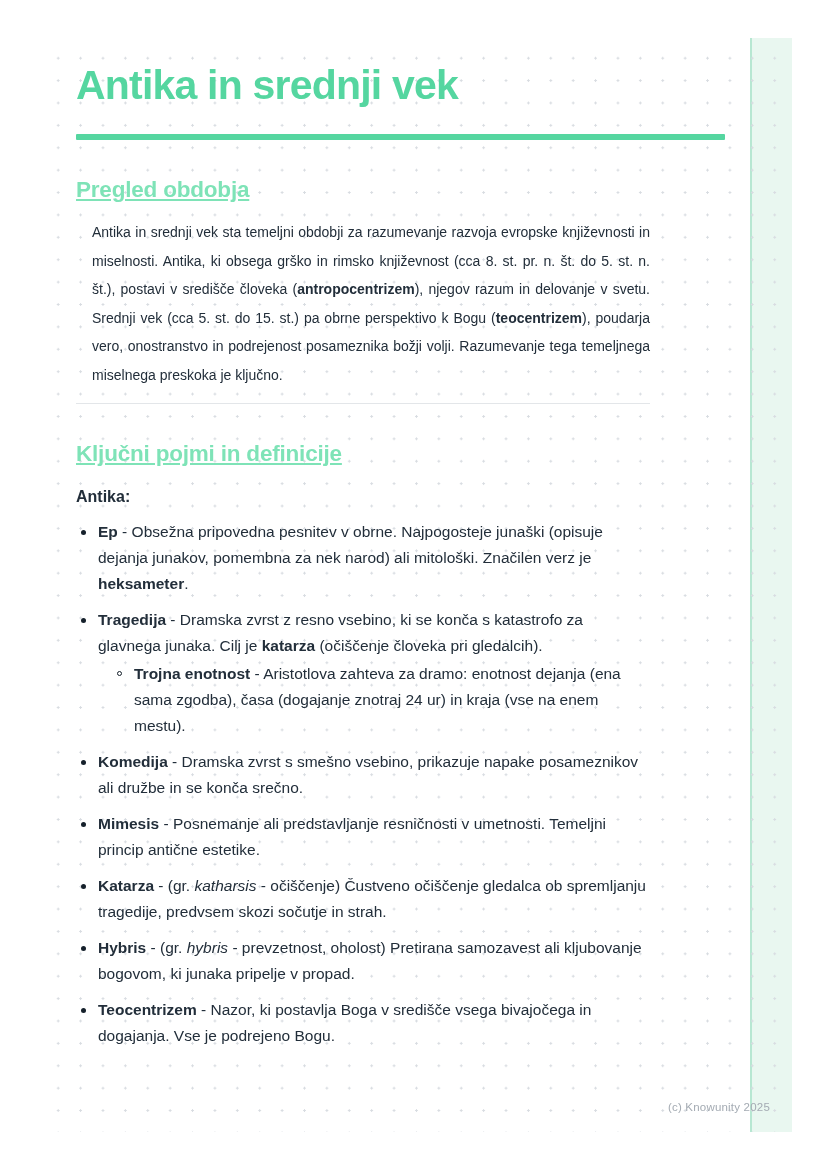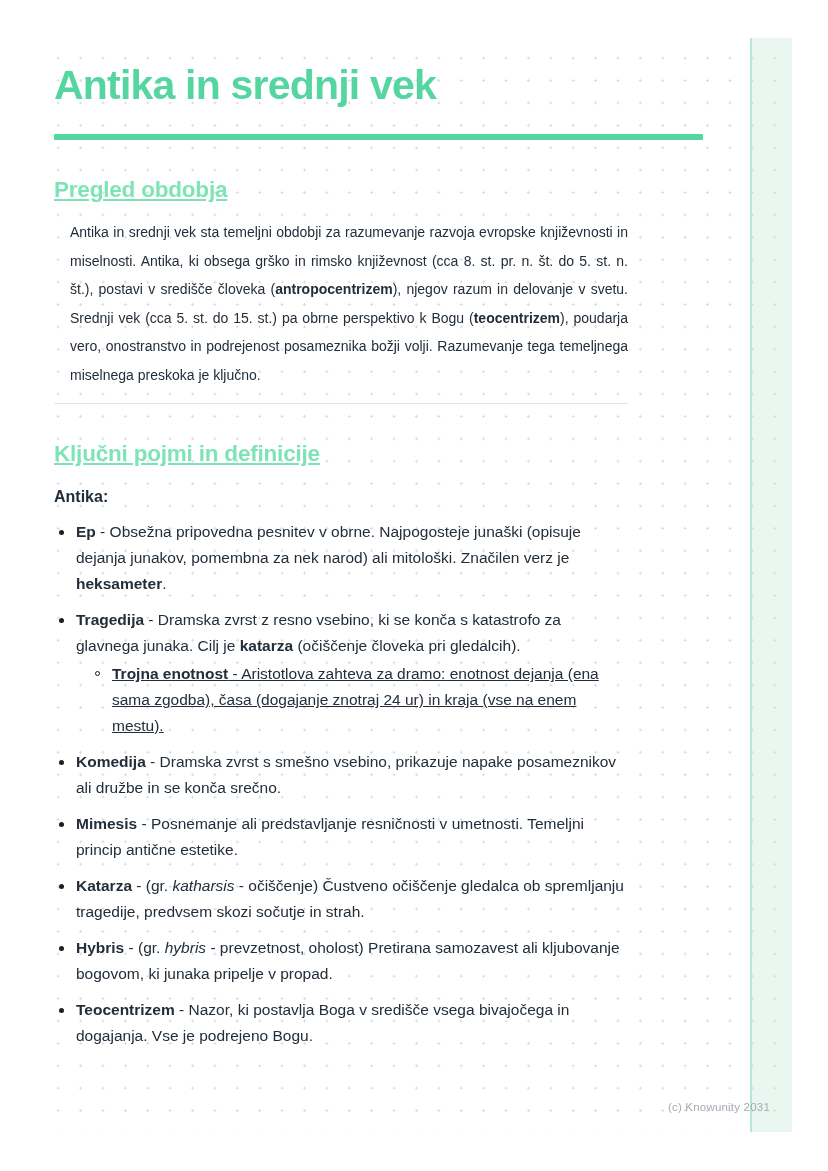--- a/index.html
+++ b/index.html
@@ -31,21 +31,21 @@
     border-left:2px solid var(--stripe_border);
   }
   .dots{
     position:absolute;inset:0;
     background-image:radial-gradient(circle,var(--dot) 1.05px,transparent 1.15px);
     background-size:22.4px 22.4px;
     background-position:7px 9px;
     pointer-events:none;
   }
 
-  .content{position:absolute;left:54px;top:0;width:574px;z-index:2;}
+  .content{position:absolute;left:76px;top:0;width:574px;z-index:2;}
 
   h1.page-title{
     margin:62px 0 0 0;
     font-size:41px;line-height:1.15;font-weight:700;
     letter-spacing:-0.8px;
     color:var(--accent);
   }
   .title-bar{
     width:649px;height:6px;margin-top:25px;
     background:var(--accent);border-radius:1px;
@@ -79,21 +79,21 @@
     margin:0 0 10px 0;
   }
   ul.term-list li:last-child{margin-bottom:0;}
   .marker{
     position:absolute;left:-17px;top:10.5px;
     width:5px;height:5px;border-radius:50%;
   }
   .marker.dot{background:#15202b;}
   .marker.circle{background:transparent;border:1.5px solid #15202b;width:5px;height:5px;top:10px;}
   ul.sub-list{
-    list-style:none;margin:2px 0 0 0;padding:0 0 0 36px;text-decoration:underline;
+    list-style:none;margin:2px 0 0 0;padding:0 0 0 36px;
   }
   ul.sub-list li{margin:0;}
   .li-text b,.para b,.li-text .b,.para .b{font-weight:700;}
   .i{font-style:italic;margin-top:42px;}
 
   .footer{
     position:absolute;top:1101px;right:58px;z-index:3;
     font-size:11.5px;color:var(--footer_text);
     letter-spacing:0.2px;
   }
@@ -160,15 +160,15 @@
 
     <ul class="term-list">
       <li>
         <span class="marker dot"></span>
         <span class="li-text"><span class="b">Teocentrizem</span><span> - Nazor, ki postavlja Boga v središče vsega bivajočega in dogajanja. Vse je podrejeno Bogu.</span></span>
       </li>
     </ul>
 
   </div>
 
-  <div class="footer">(c) Knowunity 2031</div>
+  <div class="footer">(c) Knowunity 2025</div>
 
 </div>
 
 </body></html>

